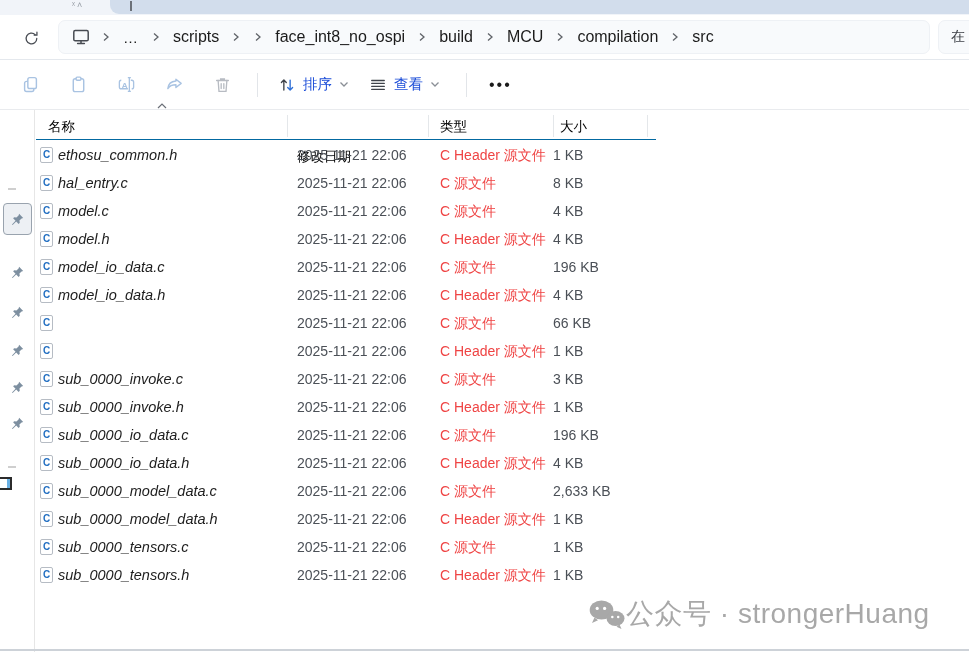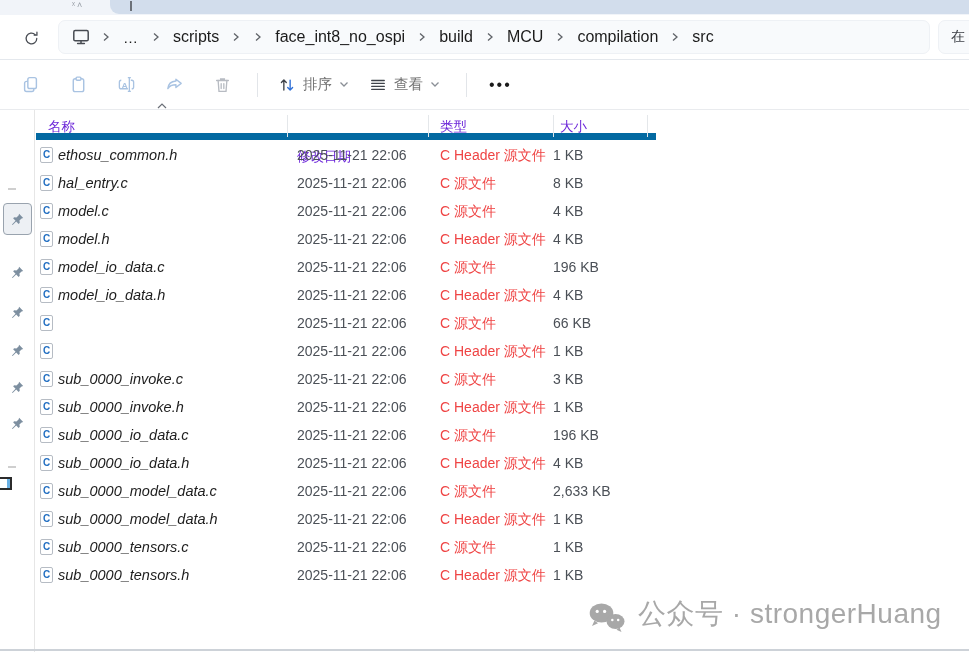--- a/index.html
+++ b/index.html
@@ -20,48 +20,48 @@
   .crumb { font-size:16px; color:#1b1b1b; padding:3px 6px; border-radius:4px; white-space:nowrap; cursor:pointer; }
   .crumb-sep { margin:0 7px; display:flex; align-items:center; }
   .crumb-ellipsis { font-size:15px; color:#1b1b1b; padding:0 6px; letter-spacing:1px; cursor:pointer; }
   .pc-icon { display:flex; align-items:center; margin-right:4px; cursor:pointer; }
   .search-pill { position:absolute; left:938px; top:5px; width:120px; height:34px; background:#f8fafc; border:1px solid #eef1f5; border-radius:7px; display:flex; align-items:center; padding:0 12px; font-size:14px; color:#3d4147; }
   
   .toolbar { position:absolute; left:0; top:60px; width:969px; height:50px; background:#fff; border-bottom:1px solid #e9ebee; display:flex; align-items:center; }
   .tb-btn { width:38px; height:34px; display:flex; align-items:center; justify-content:center; border-radius:5px; margin-left:10px; cursor:default; }
   .tb-btn:first-child { margin-left:11px; }
   .tb-sep { width:1px; height:24px; background:#e2e5e9; margin:0 10px 0 16px; }
-  .tb-text-btn { height:34px; display:flex; align-items:center; gap:7px; padding:0 10px; border-radius:5px; font-size:14.5px; color:#737373; cursor:pointer; }
+  .tb-text-btn { height:34px; display:flex; align-items:center; gap:7px; padding:0 10px; border-radius:5px; font-size:14.5px; color:#1d4ed8; cursor:pointer; }
   .tb-more { font-size:16px; letter-spacing:2px; color:#1b1b1b; padding:0 12px; height:34px; display:flex; align-items:center; border-radius:5px; cursor:pointer; }
   
   .rail { position:absolute; left:0; top:110px; width:35px; height:542px; border-right:1px solid #e6e6e6; background:#fff; }
   .rail-dash { position:absolute; left:8px; width:8px; height:2px; background:#cfcfcf; }
   .rail-pin { position:absolute; left:4px; width:26px; height:26px; display:flex; align-items:center; justify-content:center; cursor:pointer; }
   .rail-pin.selected { border:1px solid #99a3ae; background:#edf0f4; border-radius:4px; left:3px; width:29px; height:32px; }
   .rail-partial { position:absolute; left:-2px; width:14px; height:13px; border:2px solid #2b2b2b; border-left:none; background:#fff; box-shadow:inset -3px 0 0 #69b0e3; }
   
   .file-area { position:absolute; left:36px; top:110px; width:640px; height:542px; }
-  .lv-header { position:absolute; left:0; top:2px; width:620px; height:28px; border-bottom:7px solid #0369a1; font-size:13.5px; color:#6d28d9; }
+  .lv-header { position:absolute; left:0; top:2px; width:620px; height:28px; border-bottom:1px solid #0369a1; font-size:13.5px; color:#000000; }
   .lv-header .hname  { position:absolute; left:12px;  top:6px; cursor:pointer; }
   .lv-header .hdate  { position:absolute; left:261px; top:20px; cursor:pointer;margin-top:16px; }
   .lv-header .htype  { position:absolute; left:404px; top:6px; cursor:pointer; }
   .lv-header .hsize  { position:absolute; left:524px; top:6px; cursor:pointer; }
   .hsep { position:absolute; top:3px; width:1px; height:22px; background:#e4e7ea; }
   .sort-caret { position:absolute; left:121px; top:-9px; }
   .rows { position:absolute; left:0; top:32px; width:640px; }
   .row { position:relative; height:28px; width:640px; cursor:default; }
   .cicon { position:absolute; left:4px; top:5px; width:13px; height:16px; border:1px solid #b6bcc4; border-radius:2px; background:#fff; display:flex; align-items:center; justify-content:center; }
   .cletter { font-size:10px; font-weight:bold; color:#2470c2; line-height:1; }
   .cell { position:absolute; top:5px; font-size:14px; white-space:nowrap; }
   .cell.name { left:22px; color:#1d1d1d; font-size:14.5px;font-style:italic; }
   .cell.date { left:261px; color:#4b5057; }
   .cell.type { left:404px; color:#ef4444; }
   .cell.size { left:517px; width:72px; text-align:left; color:#4b5057; }
   
-  .watermark { position:absolute; left:588px; top:595px; display:flex; align-items:flex-end; gap:12px; color:#a8a8a8; }
+  .watermark { position:absolute; left:588px; top:595px; display:flex; align-items:center; color:#a8a8a8; }
   .watermark .wm-text { font-size:28px; letter-spacing:0.5px; white-space:nowrap; }
   
   .bottom-edge { position:absolute; left:0; top:649px; width:969px; height:2px; background:#cdd2d8; }
   svg { display:block; }
 </style>
 </head>
 <body>
 
 <div class="tabstrip">
   <div class="rest"></div>

